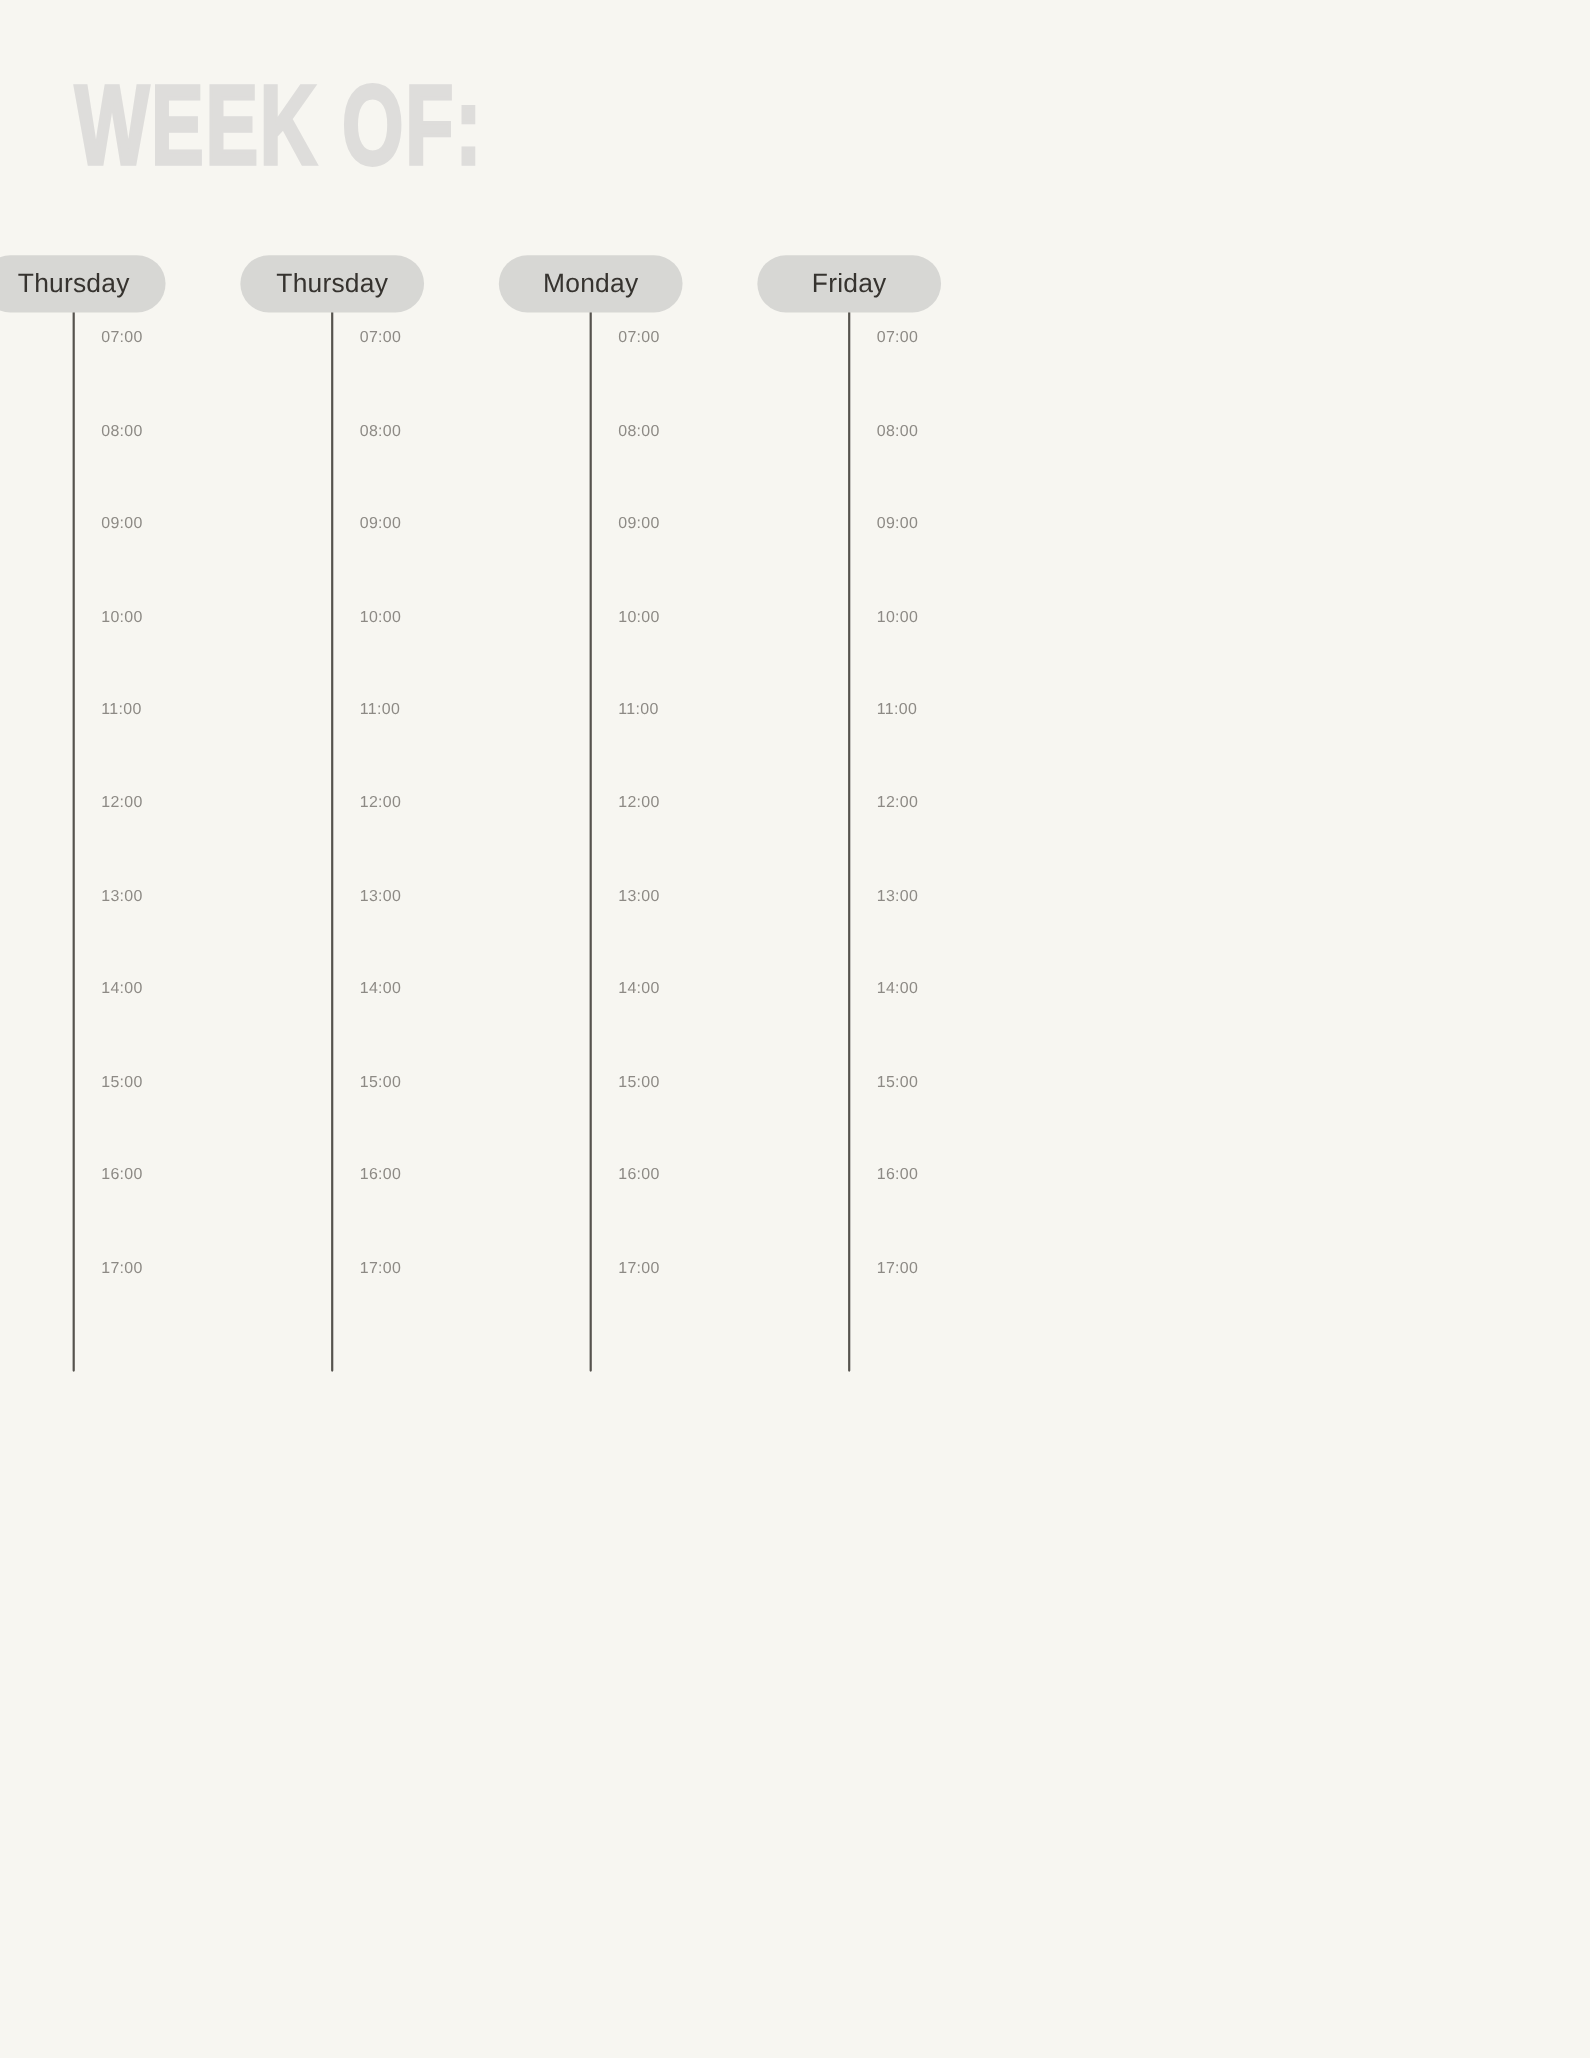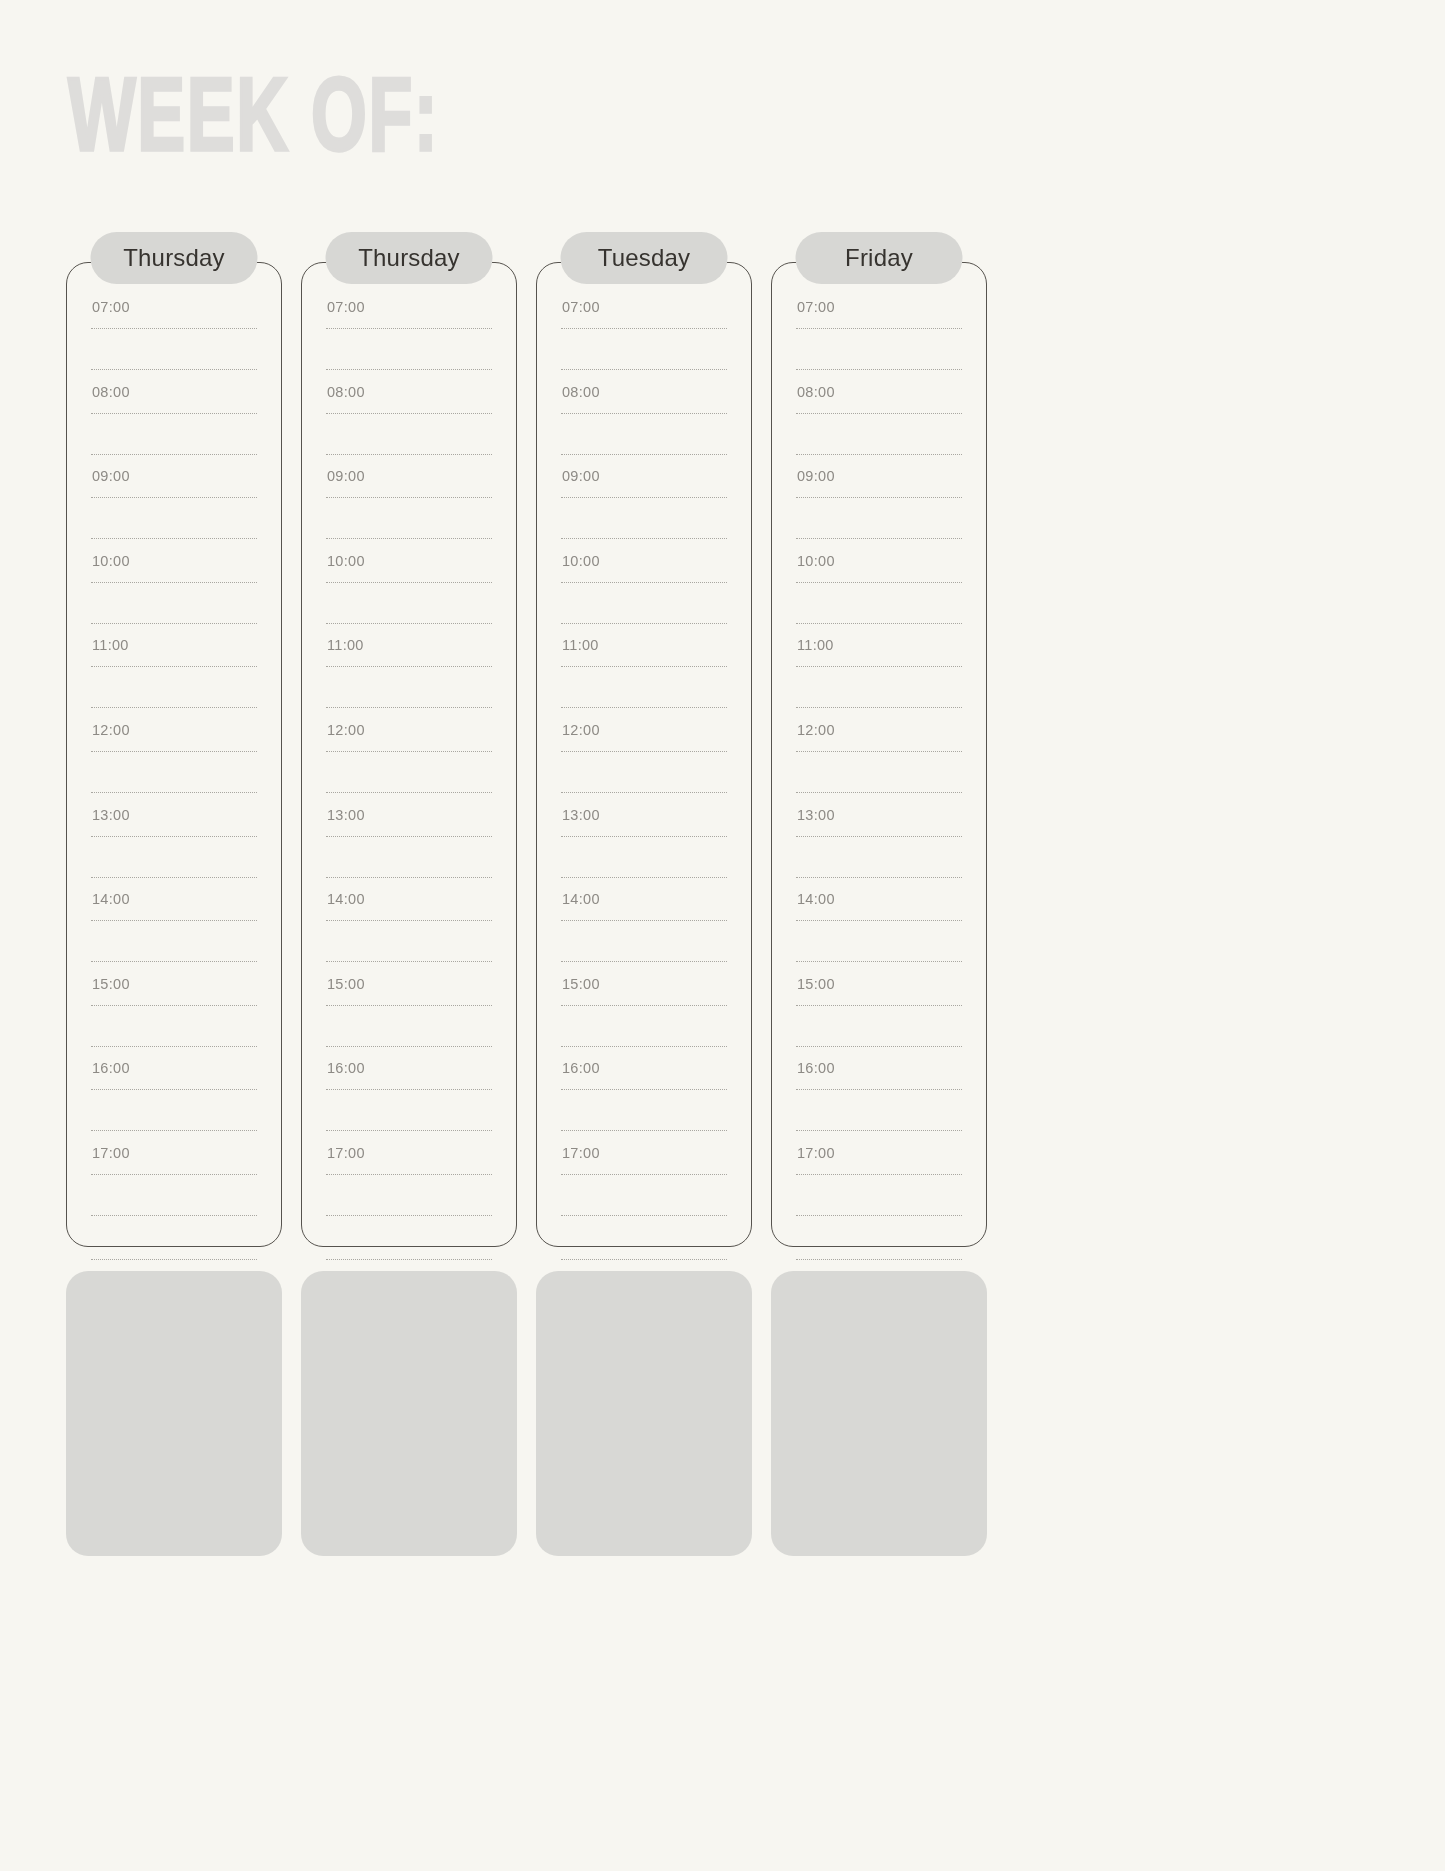--- a/index.html
+++ b/index.html
@@ -37,21 +37,21 @@
     position: absolute;
     left: 66px;
     top: 262px;
     width: 1080px;
     display: flex;
     gap: 19px;
   }
   .day-column {
     width: 216px;
     display: flex;
-    flex-direction: column;
+    flex-direction: row;
   }
 
   
   .schedule-card {
     position: relative;
     height: 985px;
     border: 1.6px solid #56534e;
     border-radius: 22px;
     box-sizing: border-box;
     background: transparent;
@@ -263,21 +263,21 @@
           <div class="hour-block">
             <div class="tail-rule" style="top: 29px;"></div>
           </div>
         </div>
       </div>
       <div class="note-box"></div>
     </div>
     <div class="day-column">
       <div class="schedule-card">
         <div class="day-pill">
-          <span class="day-pill-label">Tuesday</span>
+          <span class="day-pill-label">Monday</span>
         </div>
         <div class="slots">
           <div class="hour-block">
             <div class="hour-label">07:00</div>
             <div class="dot-rule r1"></div>
             <div class="dot-rule r2"></div>
           </div>
           <div class="hour-block">
             <div class="hour-label">08:00</div>
             <div class="dot-rule r1"></div>

